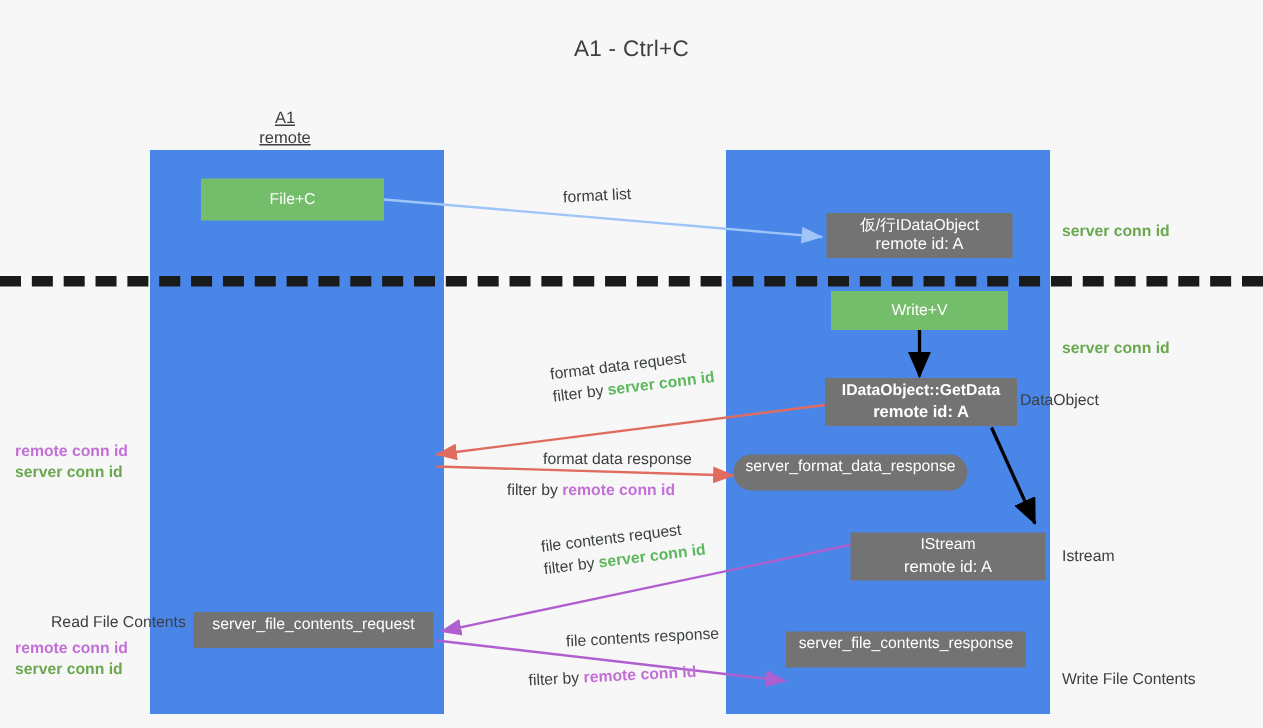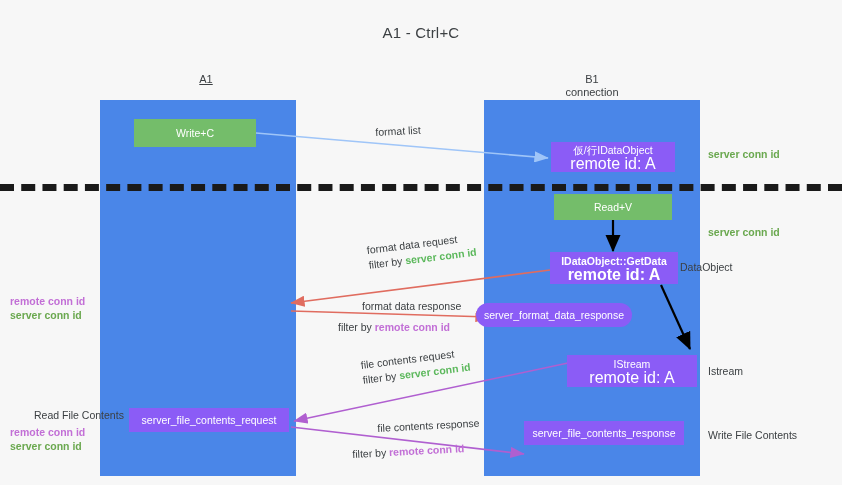--- a/index.html
+++ b/index.html
@@ -43,22 +43,22 @@
   .box{
     box-sizing:border-box;
     display:flex;flex-direction:column;
     align-items:center;justify-content:center;
     text-align:center;
     font-size:10.5px;line-height:13px;
     color:#ffffff;
     padding:2px 4px;
   }
   .box.green{background:#6aa84f;background:#74bd6a;}
-  .box.orange{background:#8b5cf6;}
-  .box .l2{font-size:16px;}
+  .box.orange{background:#737373;justify-content:space-between;}
+  .box .l2{font-size:11px;}
 
   
   .side{font-size:10.5px;line-height:14px;}
   .green-t{color:#6aa84f;font-weight:bold;}
   .magenta-t{color:#c26fd6;font-weight:bold;}
   .dark-t{color:#3c4043;}
 
   
   .ann{
     font-size:10.5px;line-height:15px;
@@ -73,26 +73,23 @@
 </style>
 </head>
 <body>
 
 <div class="stage">
 
   <div class="abs title">
     <div>A1 - Ctrl+C</div>
   </div>
 
-  <div class="abs lane-head" style="left:136px;top:58px;width:140px;text-decoration:underline;">
+  <div class="abs lane-head" style="left:120px;top:58px;width:140px;text-decoration:underline;">
     <div>A1</div>
-  </div>
-  <div class="abs lane-head" style="left:522px;top:58px;width:140px;">
-    <div>B1</div>
-    <div>connection</div>
+    <div>remote</div>
   </div>
 
   <div class="abs lane" id="lane-left"></div>
   <div class="abs lane" id="lane-right"></div>
 
   <svg class="arrows">
     <defs>
       <marker id="ah-blue" markerWidth="9" markerHeight="7" refX="8.5" refY="3.5" orient="auto">
         <polygon points="0 0, 9 3.5, 0 7" fill="#9fc5f8"></polygon>
       </marker>
@@ -121,43 +118,43 @@
     <line x1="291" y1="296" x2="489" y2="302" stroke="#e06c5f" stroke-width="1.6" marker-end="url(#ah-red)"></line>
 
     <line x1="568" y1="348" x2="294" y2="406" stroke="#b05fd0" stroke-width="1.6" marker-end="url(#ah-purple)"></line>
 
     <line x1="291" y1="412" x2="524" y2="439" stroke="#b05fd0" stroke-width="1.6" marker-end="url(#ah-purple)"></line>
   </svg>
 
   <div class="abs divider"></div>
 
   <div class="abs box green" style="left:134px;top:104px;width:122px;height:28px;">
-    <span>Write+C</span>
+    <span>File+C</span>
   </div>
 
 
   <div class="abs box orange" style="left:129px;top:393px;width:160px;height:24px;">
     <span>server_file_contents_request</span>
   </div>
 
   <div class="abs box orange" style="left:551px;top:127px;width:124px;height:30px;">
     <span>仮/行IDataObject</span>
     <span class="l2">remote id: A</span>
   </div>
 
   <div class="abs box green" style="left:554px;top:179px;width:118px;height:26px;">
-    <span>Read+V</span>
+    <span>Write+V</span>
   </div>
 
   <div class="abs box orange" style="left:550px;top:237px;width:128px;height:32px;font-weight:bold;">
     <span>IDataObject::GetData</span>
     <span class="l2">remote id: A</span>
   </div>
 
-  <div class="abs box orange" style="left:476px;top:288px;width:156px;height:24px;border-radius:12px;">
+  <div class="abs box orange" style="left:489px;top:288px;width:156px;height:24px;border-radius:12px;">
     <span>server_format_data_response</span>
   </div>
 
   <div class="abs box orange" style="left:567px;top:340px;width:130px;height:32px;">
     <span>IStream</span>
     <span class="l2">remote id: A</span>
   </div>
 
   <div class="abs box orange" style="left:524px;top:406px;width:160px;height:24px;">
     <span>server_file_contents_response</span>
@@ -196,21 +193,21 @@
   </div>
 
   <div class="abs side green-t" style="left:708px;top:132px;">server conn id</div>
 
   <div class="abs side green-t" style="left:708px;top:210px;">server conn id</div>
 
   <div class="abs side dark-t" style="left:680px;top:245px;">DataObject</div>
 
   <div class="abs side dark-t" style="left:708px;top:349px;">Istream</div>
 
-  <div class="abs side dark-t" style="left:708px;top:413px;">Write File Contents</div>
+  <div class="abs side dark-t" style="left:708px;top:431px;">Write File Contents</div>
 
   <div class="abs" style="left:10px;top:279px;text-align:left;">
     <div class="side magenta-t">remote conn id</div>
     <div class="side green-t">server conn id</div>
   </div>
 
   <div class="abs side dark-t" style="left:8px;top:393px;padding-left:26px;">Read File Contents</div>
 
   <div class="abs" style="left:10px;top:410px;text-align:left;">
     <div class="side magenta-t">remote conn id</div>

